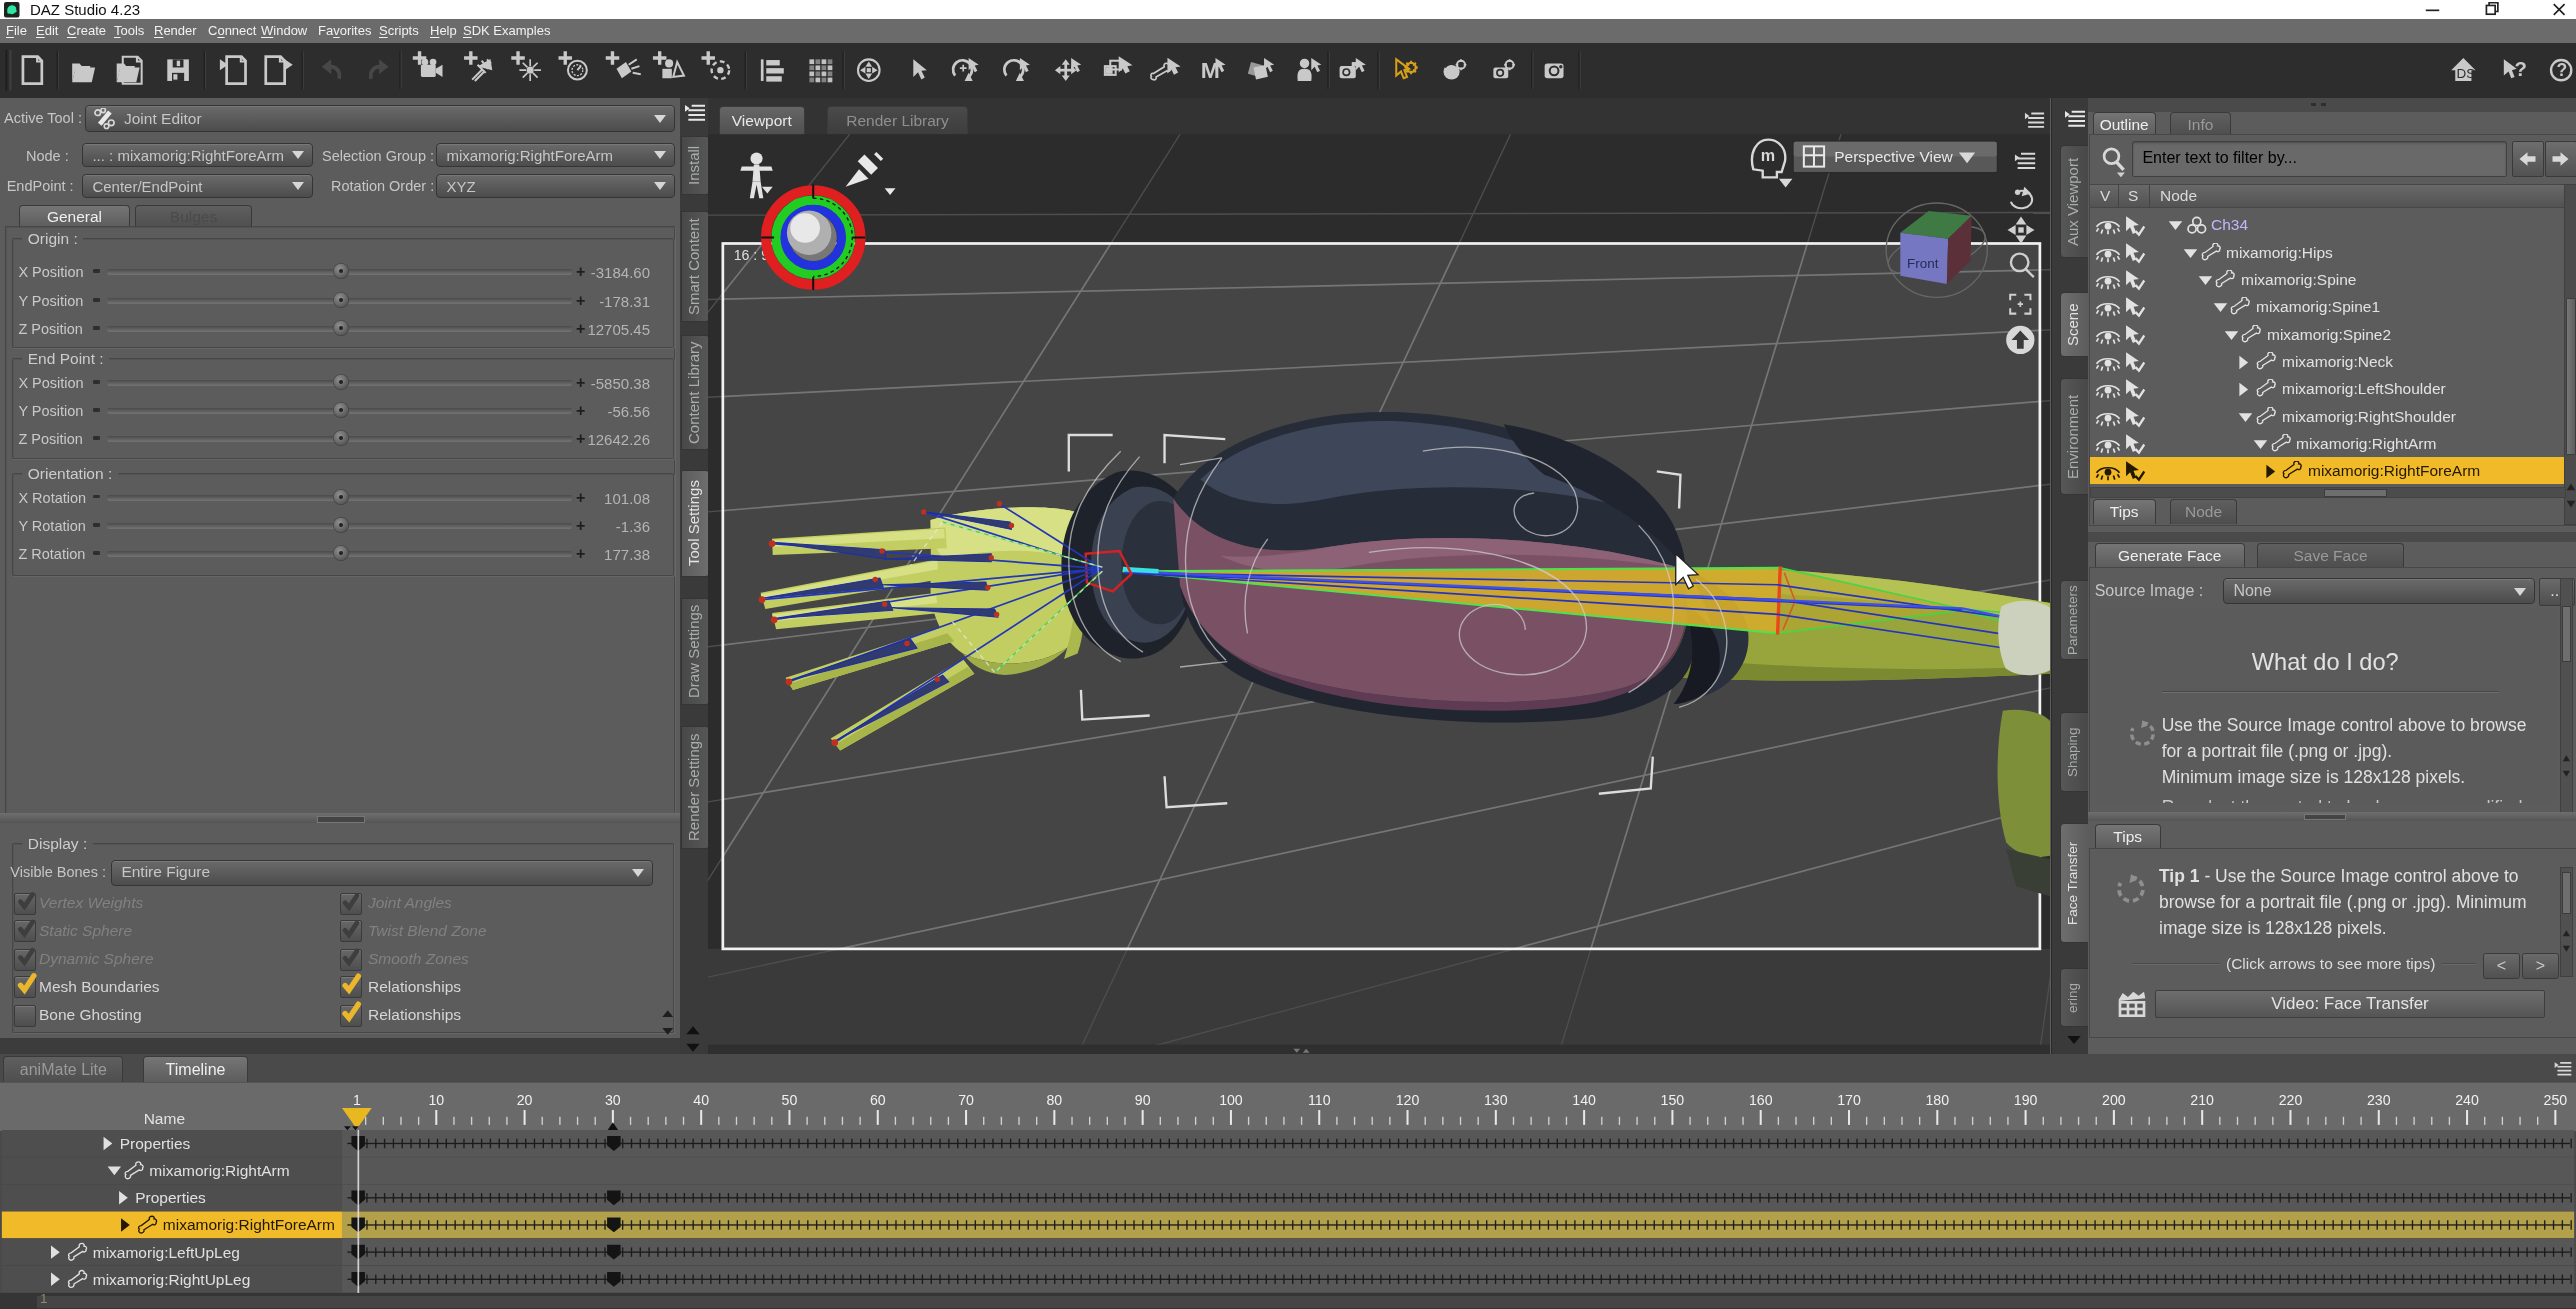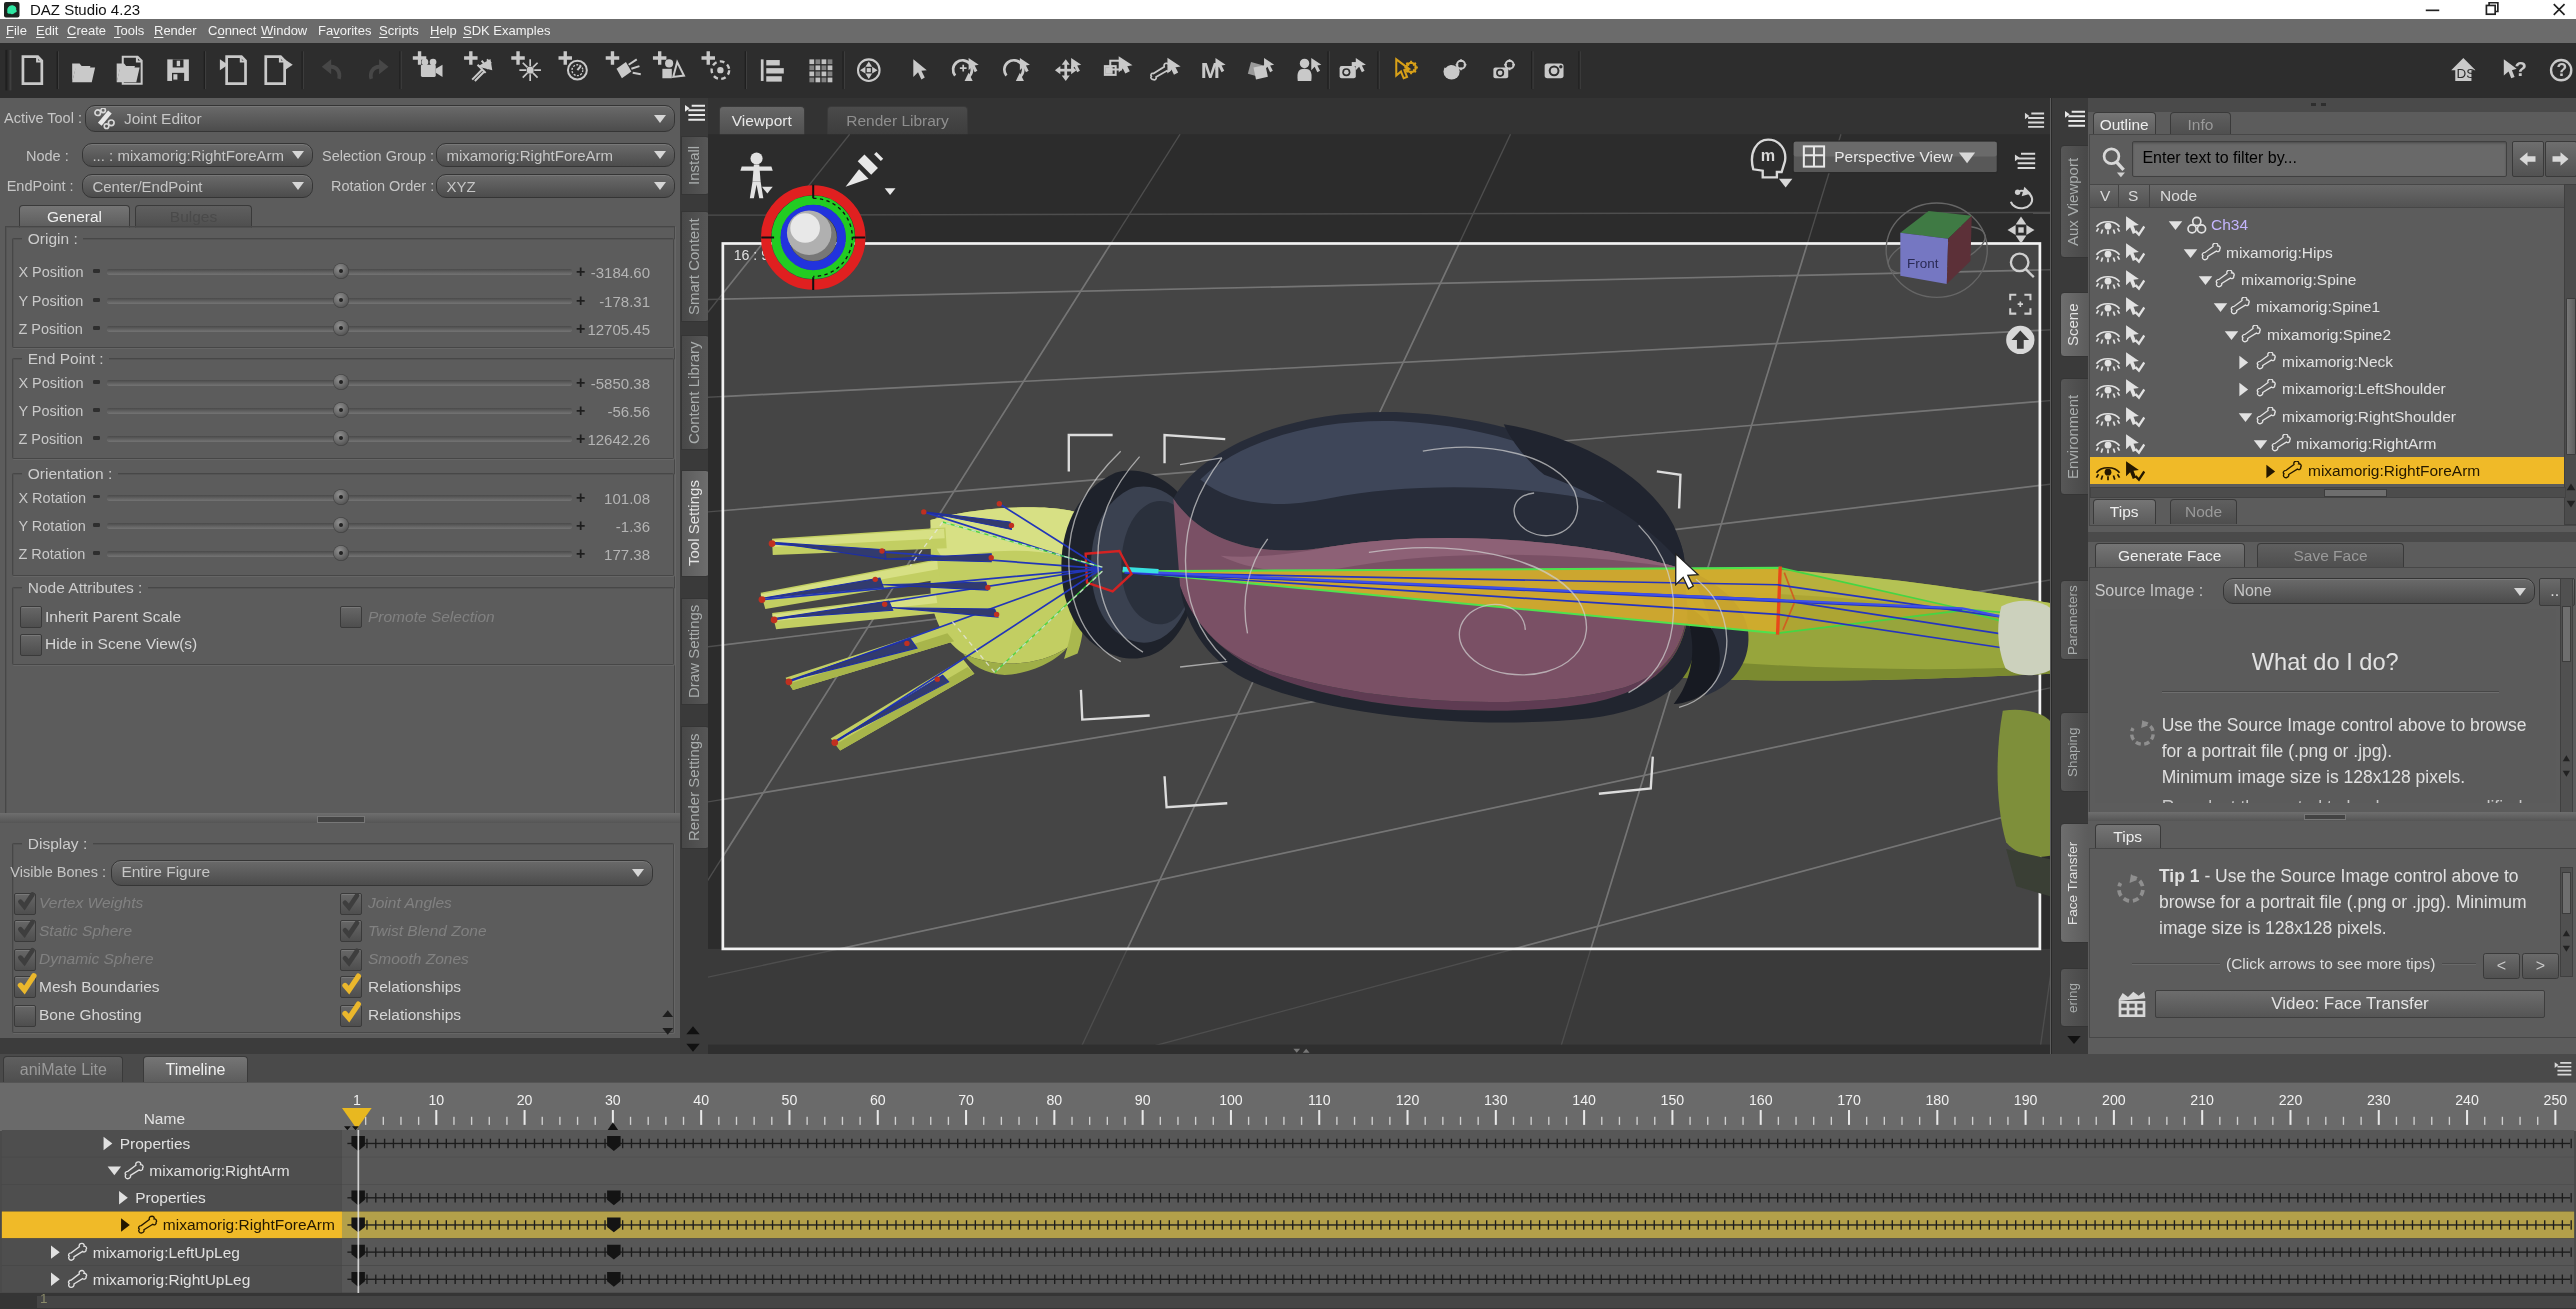--- a/index.html
+++ b/index.html
@@ -12,21 +12,21 @@
 
 #menubar{left:0;top:19px;width:2576px;height:24px;background:#6b6b6b;color:#f2f2f2;font-size:13px;}
 #menubar span{position:absolute;top:4px;}
 #menubar u{text-decoration:underline;text-underline-offset:2px;}
 
 #toolbar{left:0;top:43px;width:2576px;height:55px;background:#2d2d2d;}
 
 #lpanel{left:0;top:98px;width:680px;height:956px;background:#5c5c5c;color:#c6c6c6;}
 .plabel{position:absolute;font-size:14.5px;color:#c6c6c6;white-space:nowrap;}
 .drop{position:absolute;background:linear-gradient(#6a6a6a,#4c4c4c);border:0.7px solid #353535;
-  border-radius:10px;color:#c6c6c6;font-size:15.5px;box-shadow:inset 0 0.7px 0 #7e7e7e;}
+  border-radius:4px;color:#c6c6c6;font-size:15.5px;box-shadow:inset 0 0.7px 0 #7e7e7e;}
 .drop .dt{position:absolute;left:9.4px;top:3.4px;white-space:nowrap;}
 .drop .ar{position:absolute;right:8px;top:8.8px;width:0;height:0;
   border-left:6.7px solid transparent;border-right:6.7px solid transparent;border-top:8.8px solid #d6d6d6;}
 .grp{position:absolute;border:0.7px solid #474747;border-radius:1.3px;box-shadow:inset 0.7px 0.7px 0 #525252, 0.7px 0.7px 0 #6a6a6a;}
 .grp .leg{position:absolute;left:9.4px;top:-9.4px;background:#5c5c5c;padding:0 5.4px;font-size:15.5px;color:#cccccc;}
 .srow{position:absolute;height:28px;width:100%;}
 .srow .sl{position:absolute;left:5.4px;top:4px;font-size:14.5px;color:#c9c9c9;}
 .srow .minus{position:absolute;left:80px;top:9.4px;width:6.7px;height:3.4px;background:#2e2e2e;border-radius:1.3px;}
 .srow .track{position:absolute;left:94px;top:9.4px;width:465px;height:4.7px;background:linear-gradient(#4a4a4a,#6e6e6e);border-radius:2px;box-shadow:0 0.7px 0 #777;}
 .srow .knob{position:absolute;left:320px;top:3.4px;width:16px;height:16px;border-radius:50%;
@@ -439,29 +439,20 @@
           <span class="val">-1.36</span>
         </div>
       <div class="srow" style="top:68px">
           <span class="sl">Z Rotation</span>
           <span class="minus"></span>
           <span class="track"></span>
           <span class="knob"></span>
           <span class="plus">+</span>
           <span class="val">177.38</span>
         </div>
-    </div>
-    <div class="grp" style="left:12px;top:489px;width:660px;height:76px">
-      <span class="leg">Node Attributes :</span>
-      <span class="cb" style="left:6.7px;top:18px"></span>
-        <span class="cbl" style="left:32px;top:19.6px">Inherit Parent Scale</span>
-      <span class="cb" style="left:327px;top:18px"></span>
-        <span class="cbl dim" style="left:355px;top:19.6px">Promote Selection</span>
-      <span class="cb" style="left:6.7px;top:46px"></span>
-        <span class="cbl" style="left:32px;top:47px">Hide in Scene View(s)</span>
     </div>
 
     <div style="position:absolute;left:0;top:715px;width:680px;height:10px;background:linear-gradient(#6e6e6e,#555)"></div>
     <div style="position:absolute;left:317px;top:718px;width:46px;height:4.7px;background:#444;border:0.7px solid #777"></div>
 
     <div class="grp" style="left:12px;top:745px;width:660px;height:188px">
       <span class="leg">Display :</span>
       <span class="plabel" style="left:-2.7px;top:20px">Visible Bones :</span>
       <div class="drop" style="left:98px;top:15.5px;width:540px;height:24px;font-size:15.5px">
         <span class="dt" style="top:2.7px">Entire Figure</span>

